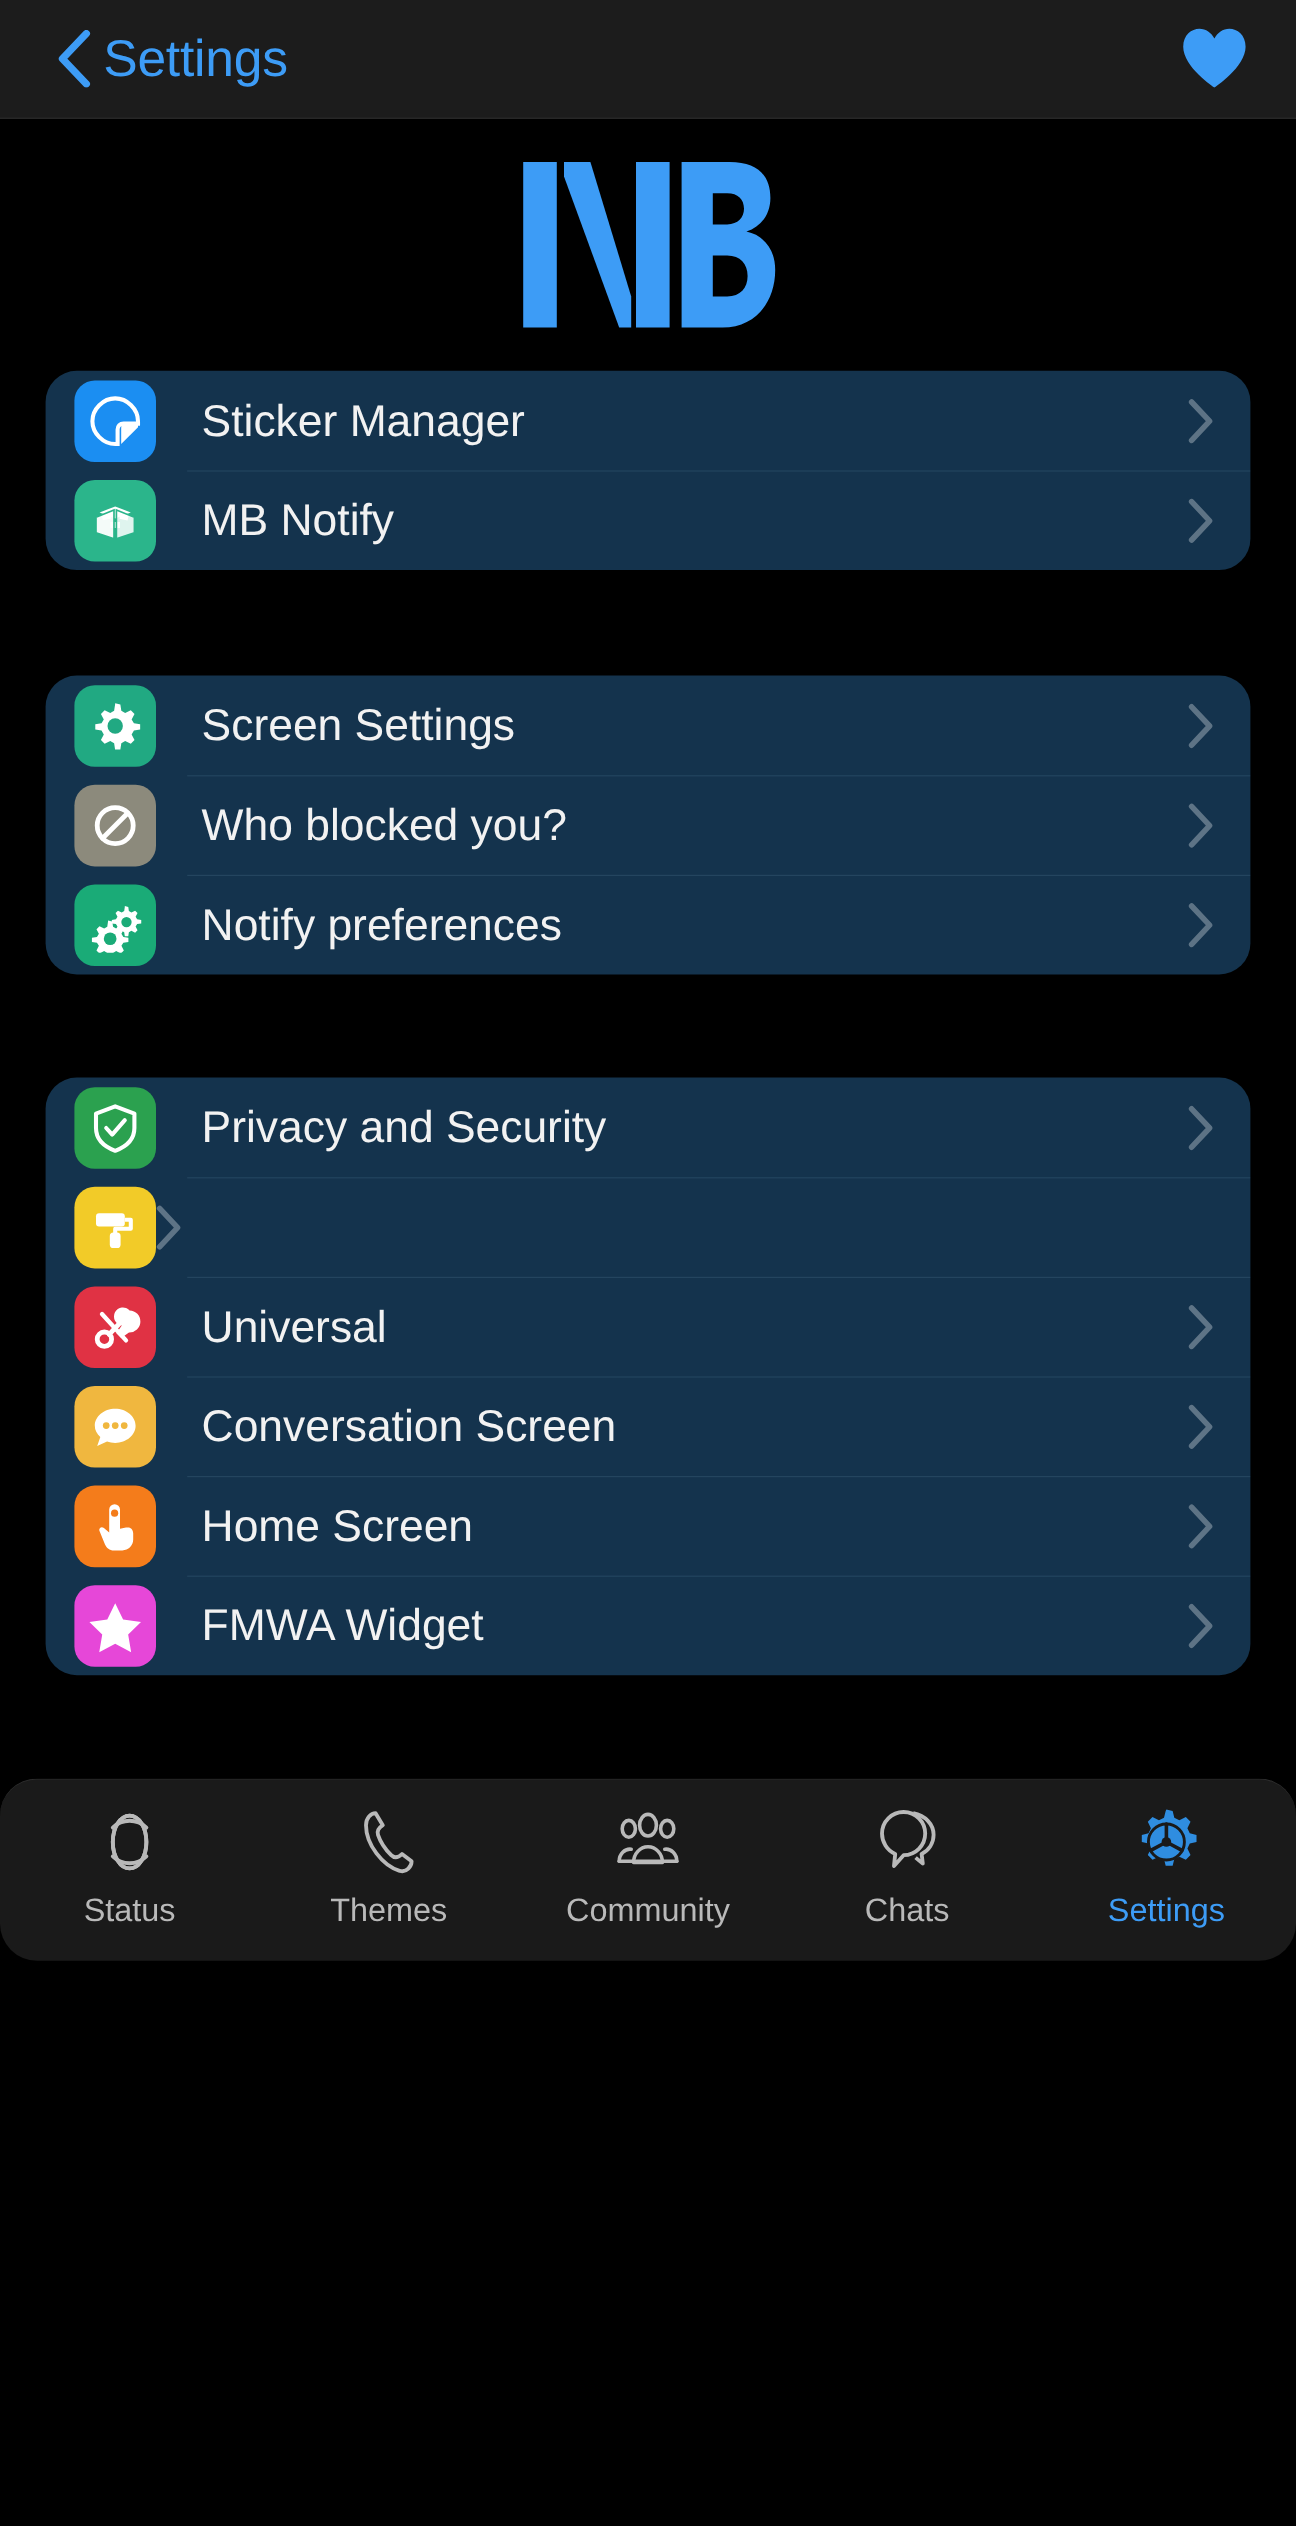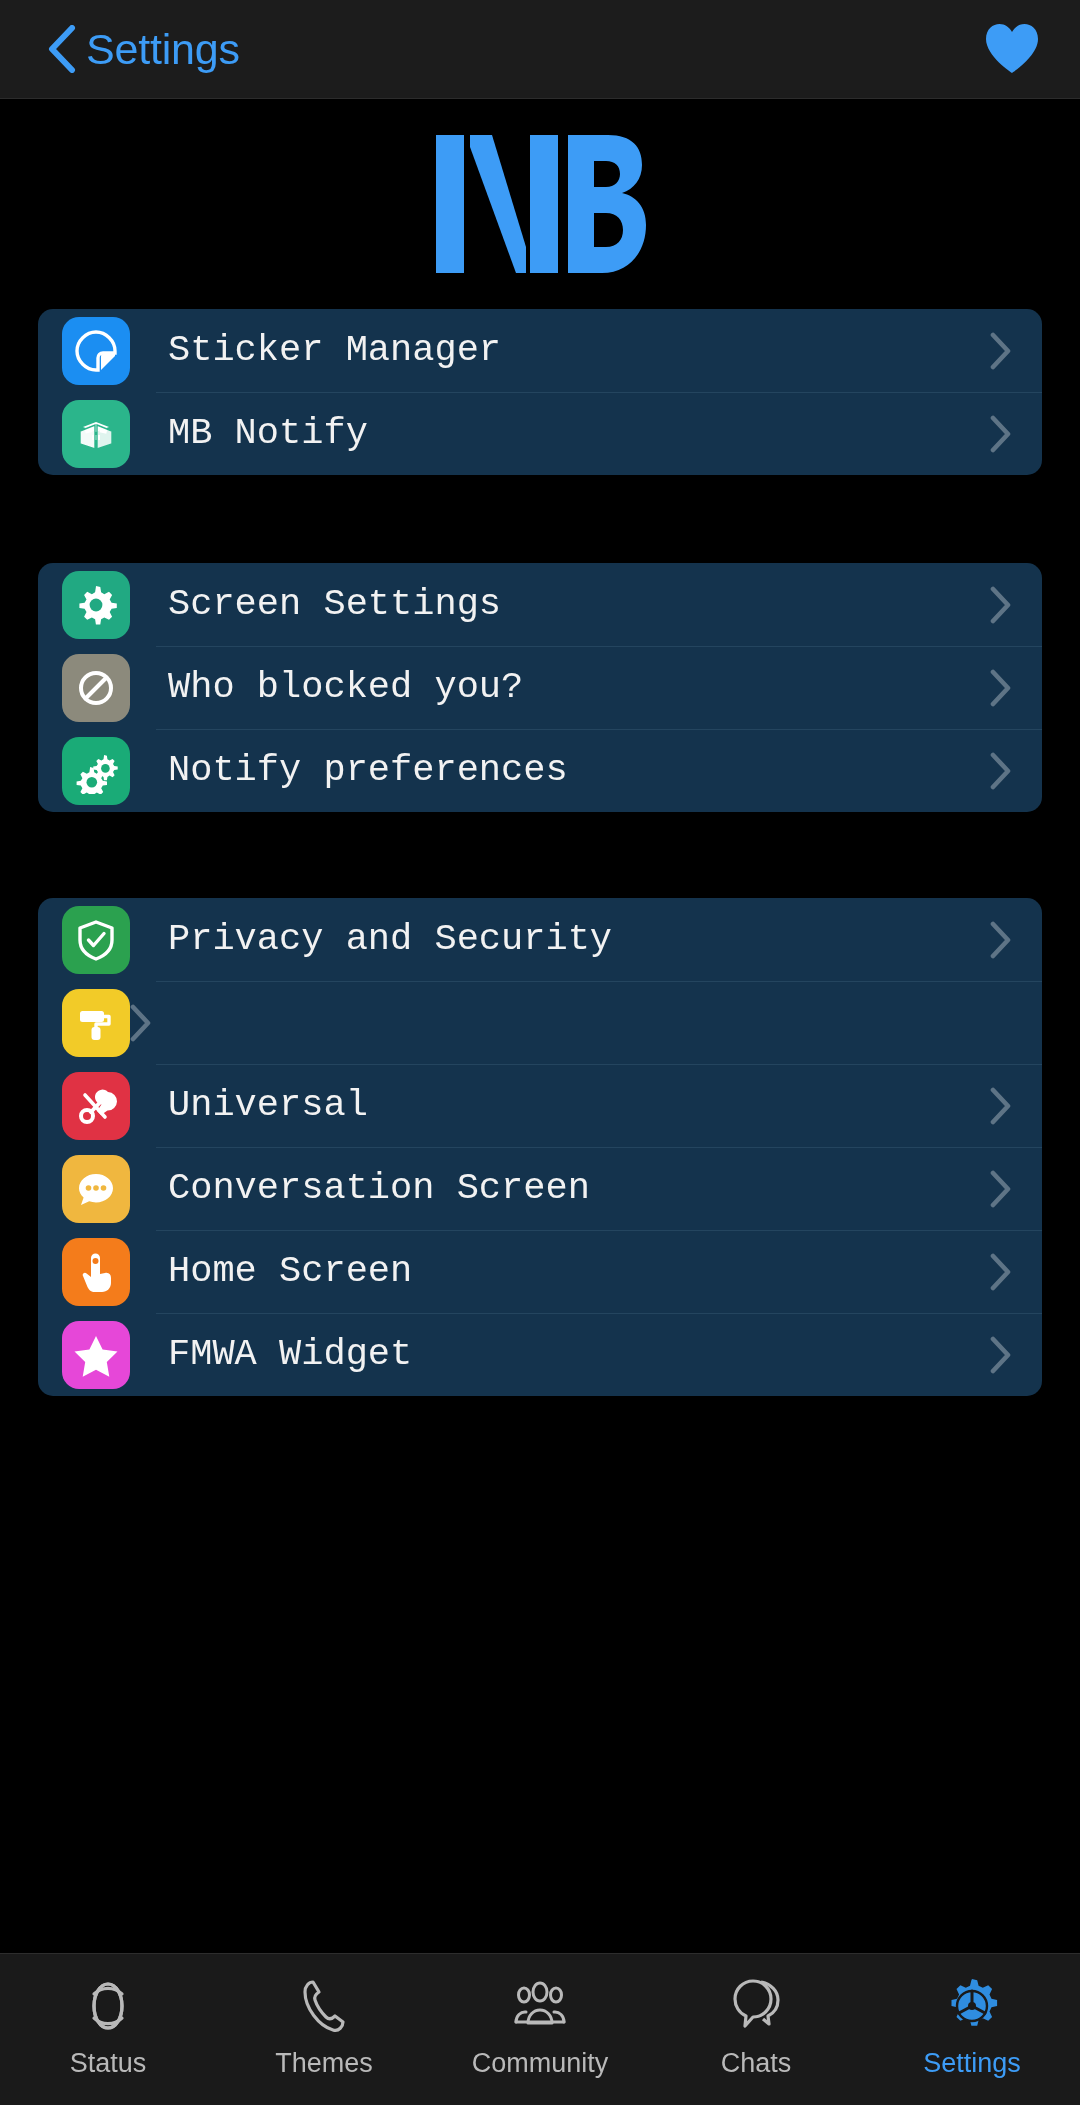--- a/index.html
+++ b/index.html
@@ -4,21 +4,21 @@
 <style>
   * { margin:0; padding:0; box-sizing:border-box; }
   html, body {
     width:1080px; height:2105px;
     background:#000;
     font-family:"Liberation Sans", sans-serif;
     overflow:hidden;
   }
   .screen {
     position:relative;
-    width:1080px; height:2105px;
+    width:1080px; height:1634px;
     background:#000000;
     display:flex; flex-direction:column;
   }
 
   
   .navbar {
     height:99px;
     flex:0 0 99px;
     background:#1c1c1c;
     border-bottom:1px solid #2c2c2c;
@@ -44,23 +44,22 @@
   .logo-svg { width:220px; height:150px; display:block; }
 
   
   .content {
     flex:1 1 auto;
     padding:0 38px;
     display:flex; flex-direction:column;
   }
   .card {
     background:#14334d;
-    border-radius:15px;
+    border-radius:26px;
     overflow:hidden;
-    font-family:Liberation Mono, monospace;
   }
   .gap-a { height:88px; flex:0 0 88px; }
   .gap-b { height:86px; flex:0 0 86px; }
 
   .row {
     position:relative;
     display:flex; align-items:center;
     height:83px;
     padding:0 30px 0 24px;
   }
@@ -88,20 +87,21 @@
   }
   .row-chevron { width:22px; height:38px; flex:0 0 22px; opacity:.72; }
 
   
   .tabbar {
     height:152px; flex:0 0 152px;
     background:#1a1a1a;
     border-top:1px solid #2d2d2d;
     display:flex; align-items:flex-start;
     padding-top:22px;
+    border-radius:31px;
   }
   .tab {
     flex:1 1 0;
     display:flex; flex-direction:column;
     align-items:center; gap:14px;
   }
   .tab-icon { width:66px; height:60px; display:block; }
   .tab-label {
     font-size:27px; line-height:1;
     color:#b9b9b9;

